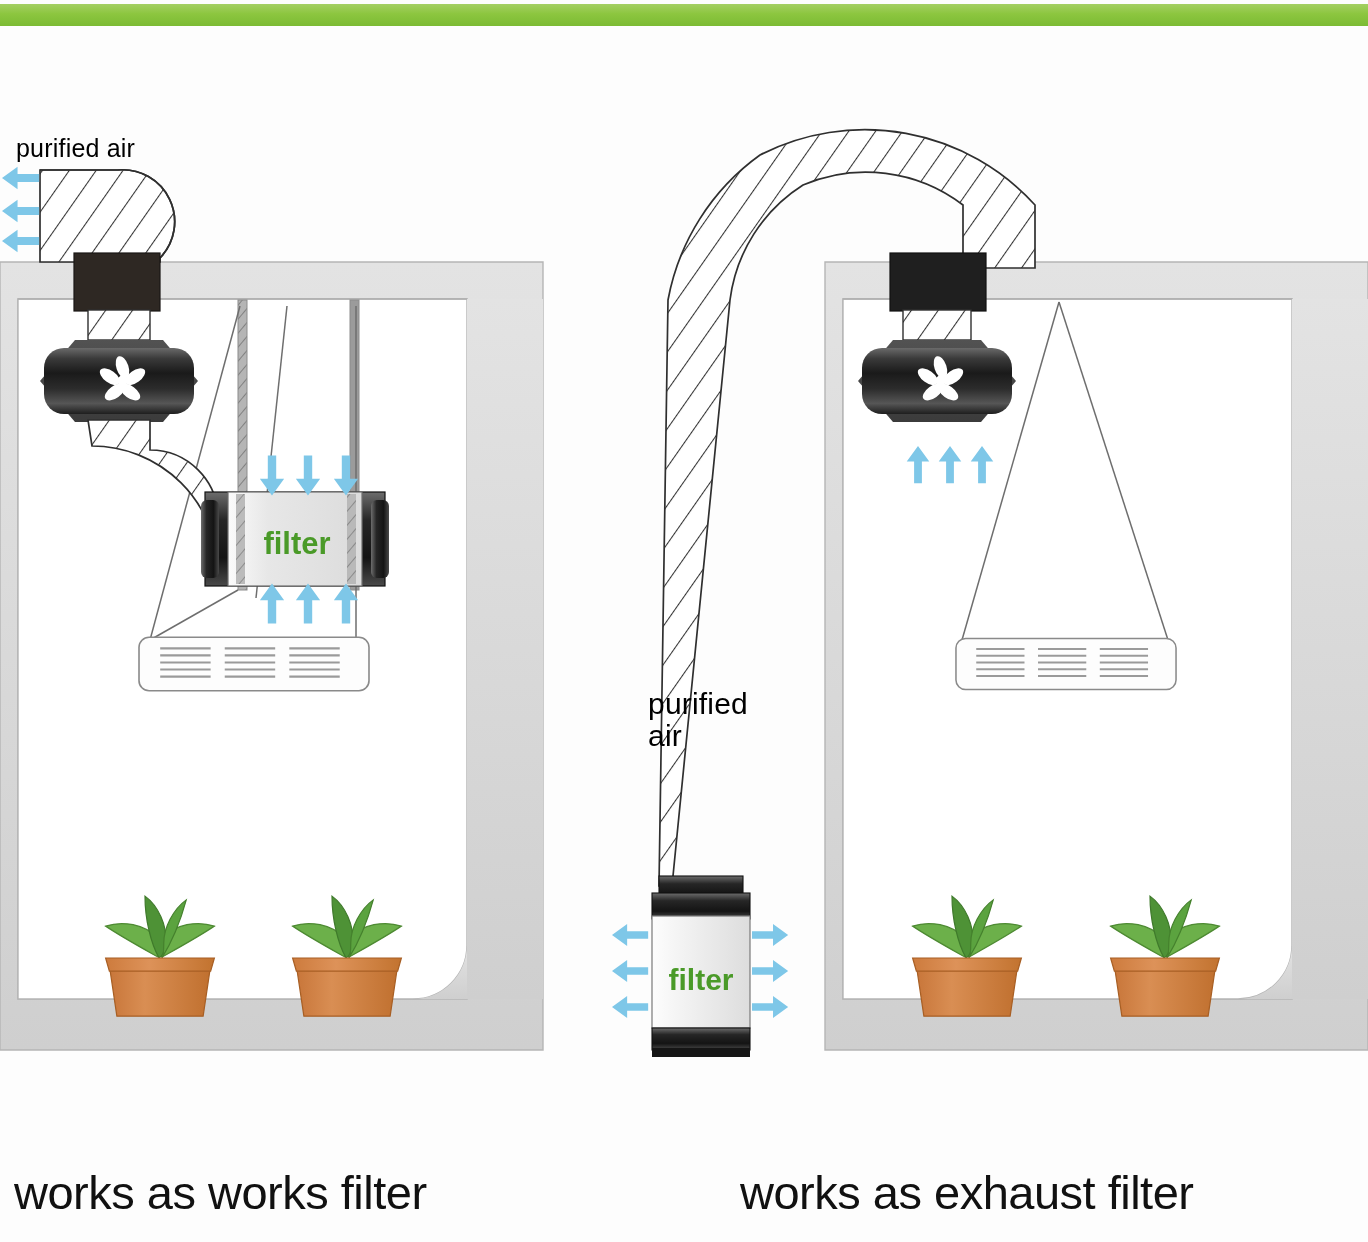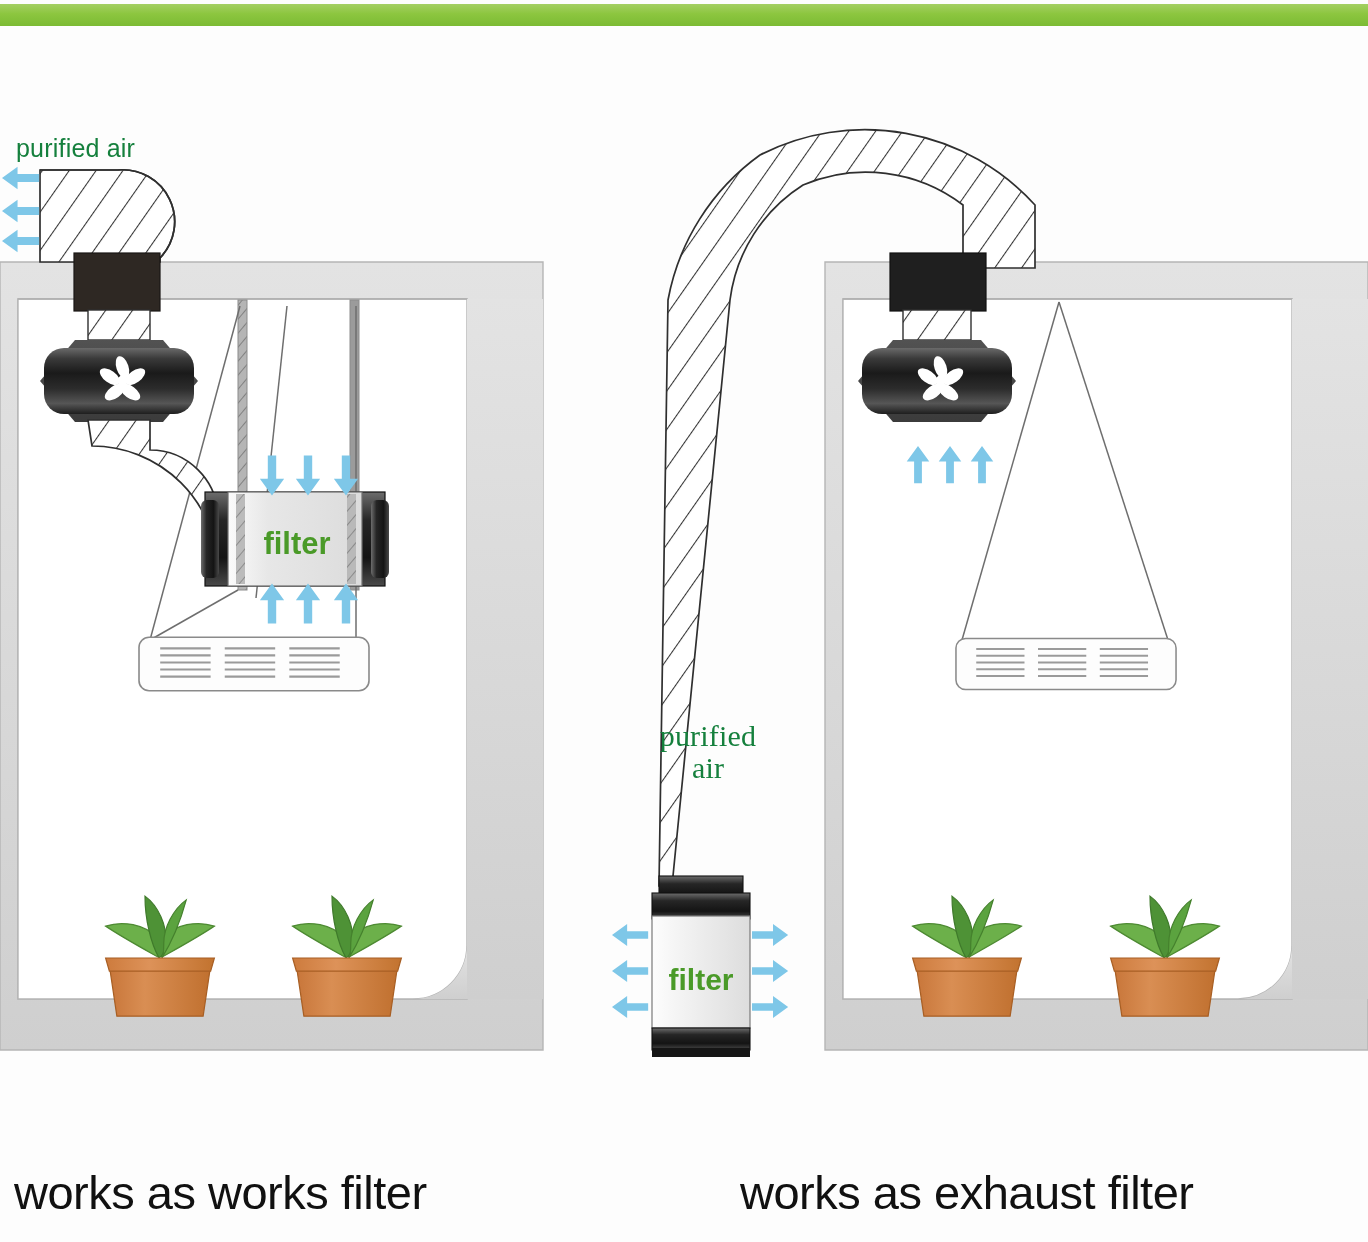--- a/index.html
+++ b/index.html
@@ -14,26 +14,26 @@
     background:linear-gradient(180deg,#a4cf63 0%,#8cc63f 45%,#7cbb34 100%);
   }
   svg.layer{position:absolute;left:0;top:0;width:1368px;height:1242px;}
   .caption{
     position:absolute;color:#111;font-size:47px;line-height:1.07;
     letter-spacing:-0.5px;white-space:pre-line;
   }
   #cap-left{left:14px;top:1118px;text-align:left;}
   #cap-right{left:740px;top:1118px;text-align:left;}
   .purified-label{
-    position:absolute;color:#15803d;font-size:25px;letter-spacing:0.2px;
+    position:absolute;color:#000000;font-size:25px;letter-spacing:0.2px;
   }
   #purified-left{left:16px;top:134px;}
   #purified-right{
-    left:648px;top:720px;font-size:30px;line-height:1.05;
-    text-align:center;width:120px;white-space:pre-line;font-weight:400;font-family:Liberation Serif, serif;
+    left:648px;top:688px;font-size:30px;line-height:1.05;
+    width:120px;white-space:pre-line;font-weight:400;
   }
 </style>
 </head>
 <body>
 
 <div id="stage">
 
   <div class="topbar"></div>
 
   <svg class="layer" viewBox="0 0 1368 1242" xmlns="http://www.w3.org/2000/svg">

